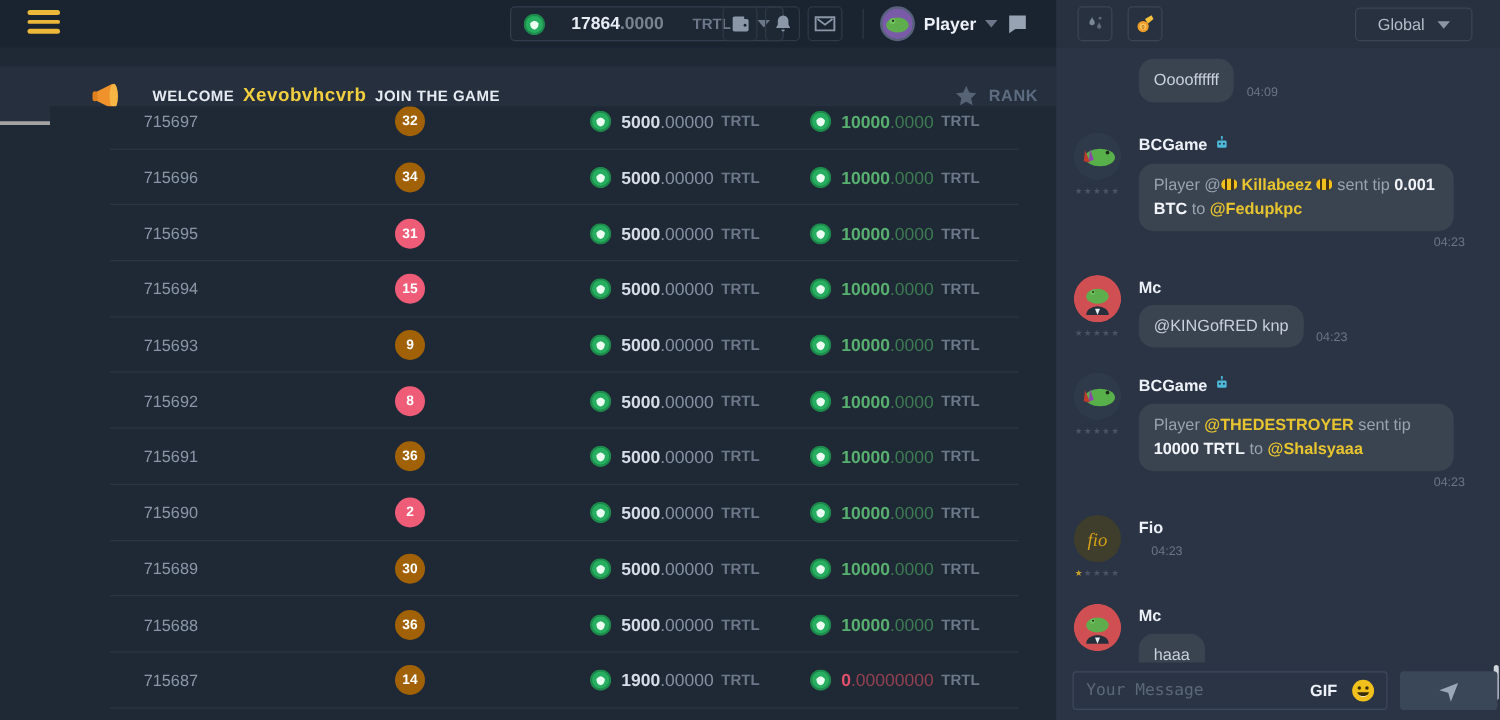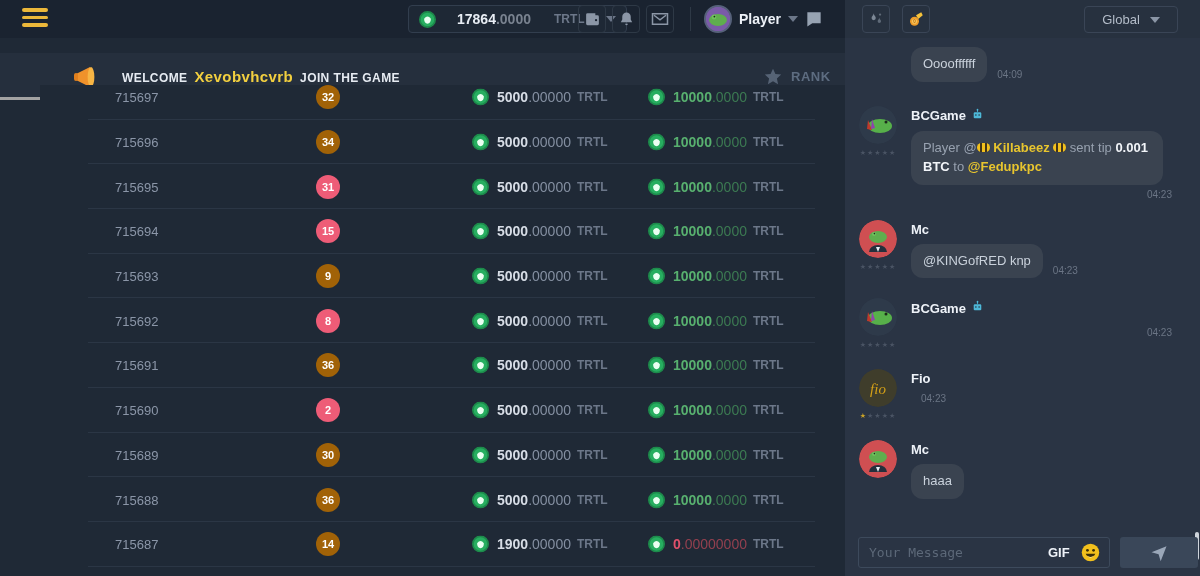--- a/index.html
+++ b/index.html
@@ -469,20 +469,21 @@
               <span>BCGame</span>
               <span><svg width="13" height="13" viewBox="0 0 24 24" fill="#4db8d8">
                   <rect x="5" y="8" width="14" height="11" rx="2"></rect>
                   <rect x="11" y="3" width="2" height="4"></rect>
                   <circle cx="12" cy="3" r="1.6"></circle>
                   <circle cx="9" cy="13" r="1.5" fill="#27313f"></circle>
                   <circle cx="15" cy="13" r="1.5" fill="#27313f"></circle>
                 </svg></span>
             </div>
             <div class="msg-line wide">
+              <div class="bubble"><span class="muted">Player </span><span class="mention">@THEDESTROYER</span><span class="muted"> sent tip </span><span class="strong">10000 TRTL</span><span class="muted"> to </span><span class="mention">@Shalsyaaa</span></div>
               <span class="time">04:23</span>
             </div>
           </div>
         </div>
         <div class="msg">
           <div class="avatar-col">
             <span class="avatar-lg"><svg width="38" height="38" viewBox="0 0 38 38">
                 <circle cx="19" cy="19" r="19" fill="#3f3d2b"></circle>
                 <text x="19" y="25" text-anchor="middle" font-size="15" font-style="italic" font-family="Liberation Serif, serif" fill="#d4a017">fio</text>
               </svg></span>

